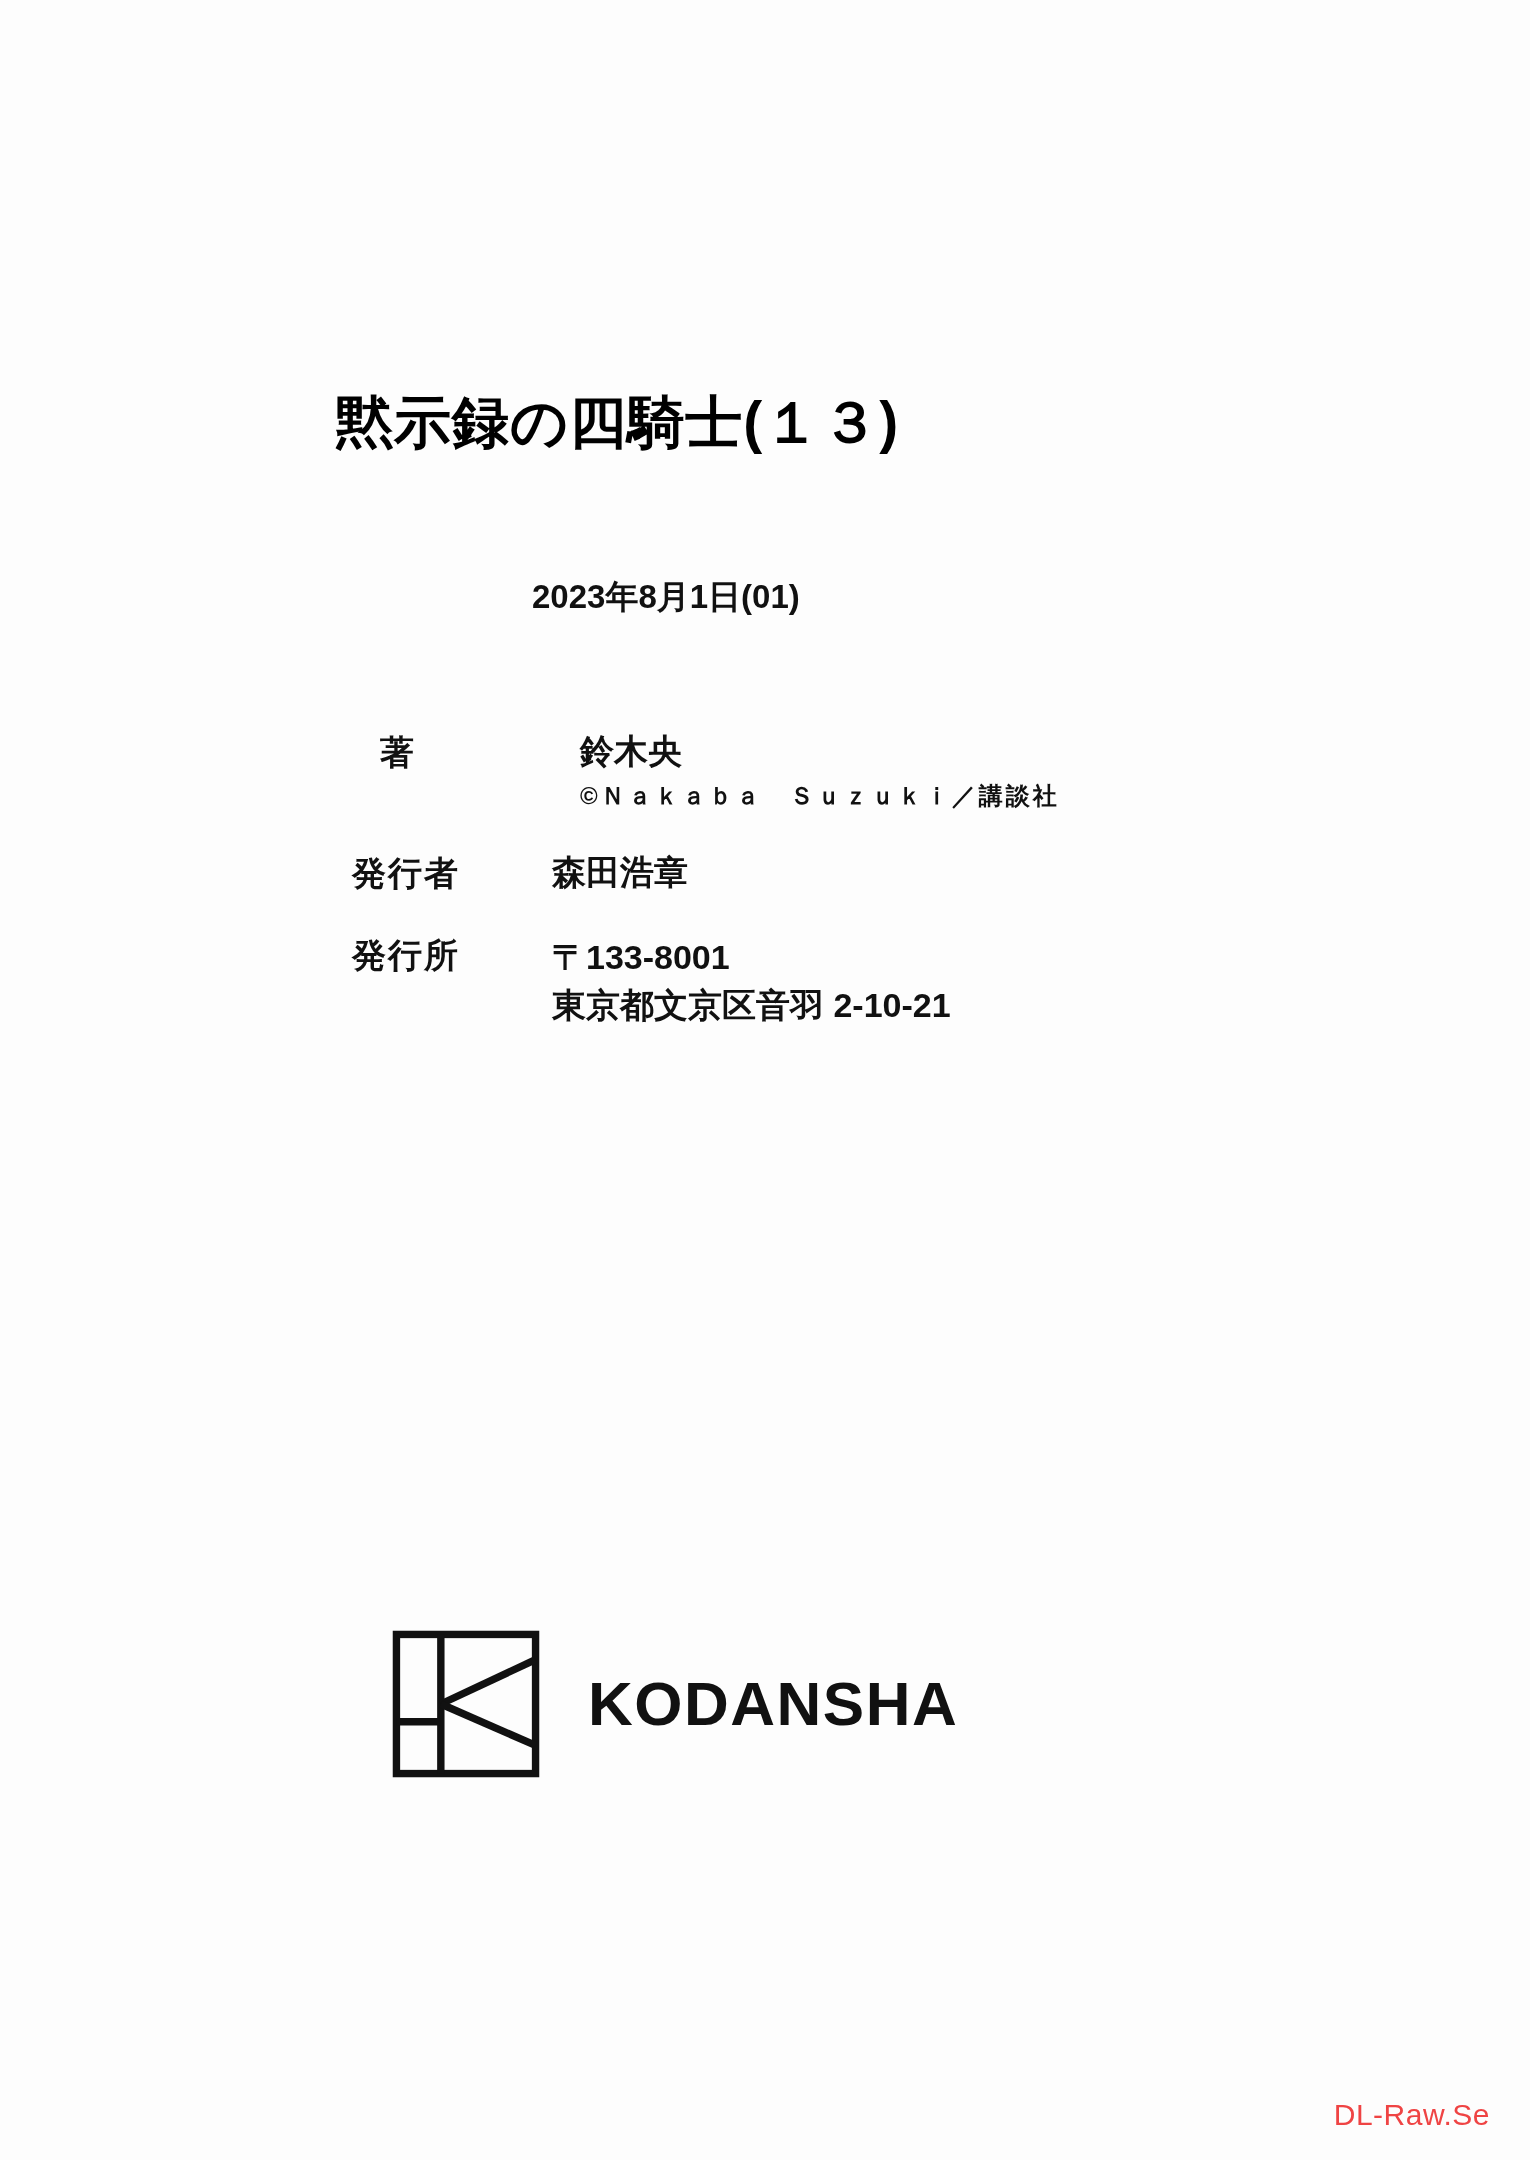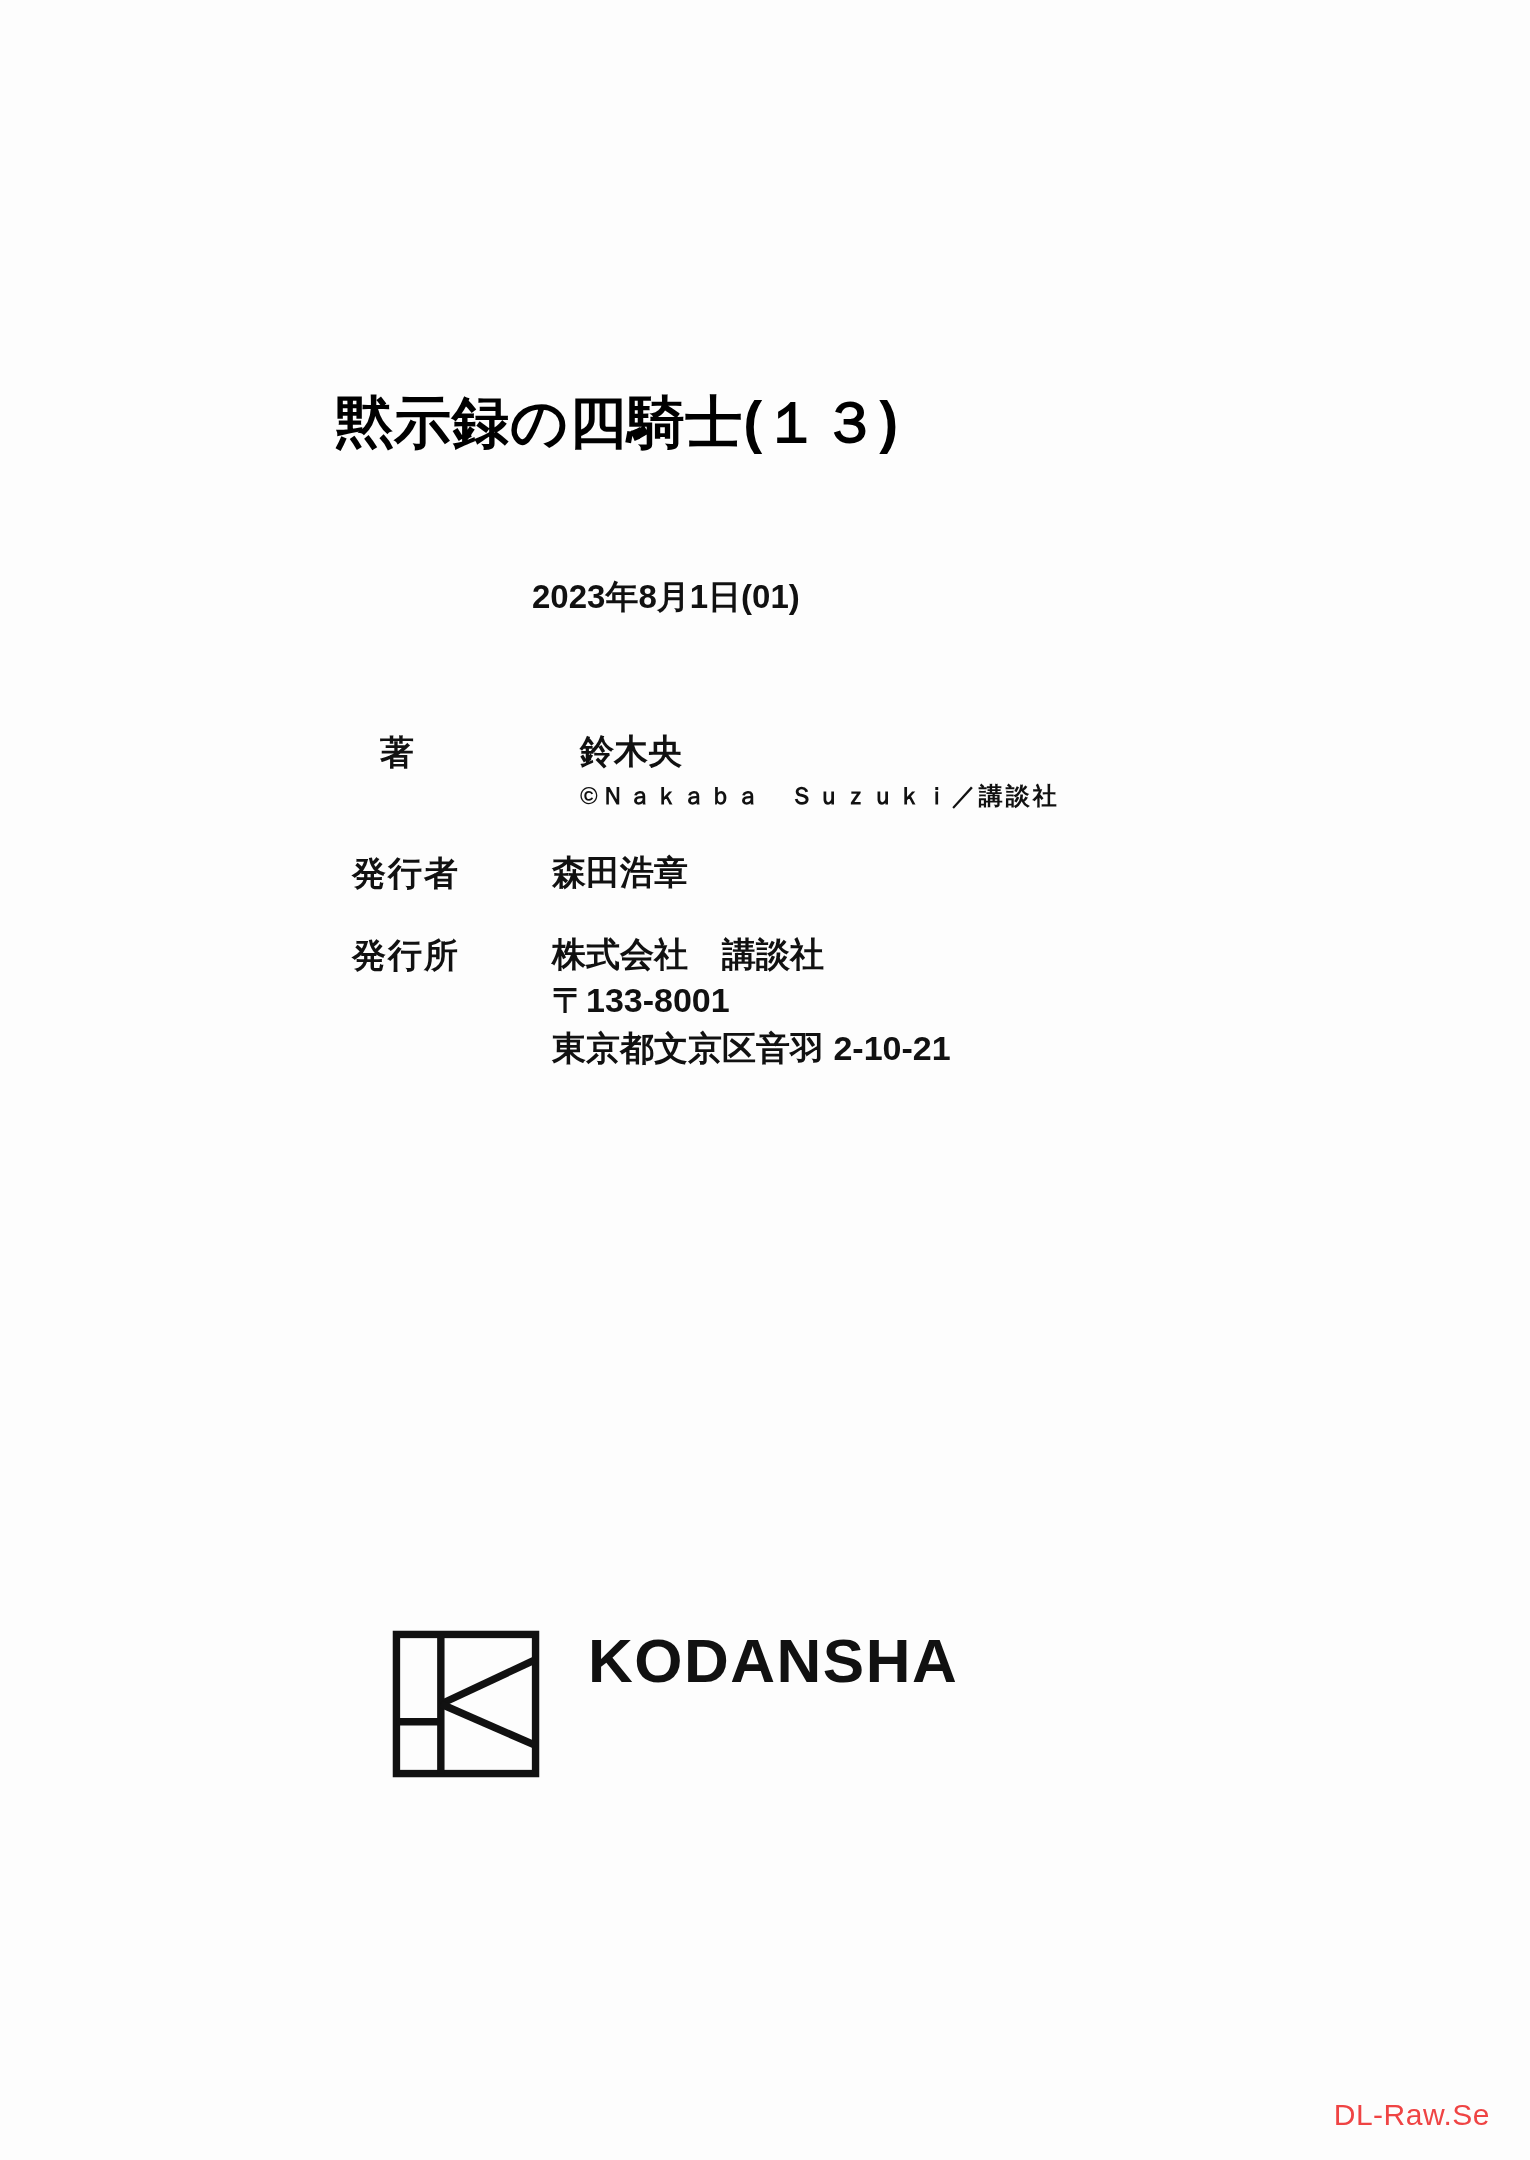--- a/index.html
+++ b/index.html
@@ -98,20 +98,21 @@
     white-space: nowrap;
     color: #111111;
   }
 
   
   .logo-wrap {
     position: absolute;
     left: 392px;
     top: 1630px;
     display: flex;
+    align-items: center;
   }
   .logo-mark {
     width: 148px;
     height: 148px;
     flex: 0 0 auto;
   }
   .logo-text {
     margin-left: 48px;
     font-size: 62px;
     font-weight: 700;
@@ -151,21 +152,20 @@
     </div>
 
     <div class="credit-row row-publisher-person">
       <span class="credit-label">発行者</span><span class="credit-values">
         <div class="credit-value">森田浩章</div>
       </span>
     </div>
 
     <div class="credit-row">
       <span class="credit-label">発行所</span><span class="credit-values">
-        <div class="credit-value">株式会社　講談社</div>
         <div class="addr-line">〒133-8001</div>
         <div class="addr-line">東京都文京区音羽 2-10-21</div>
       </span>
     </div>
 
   </div>
 
   <div class="logo-wrap">
     <svg class="logo-mark" viewBox="0 0 100 100" aria-hidden="true">
       <rect x="3" y="3" width="94" height="94" fill="none" stroke="#111111" stroke-width="5"></rect>

